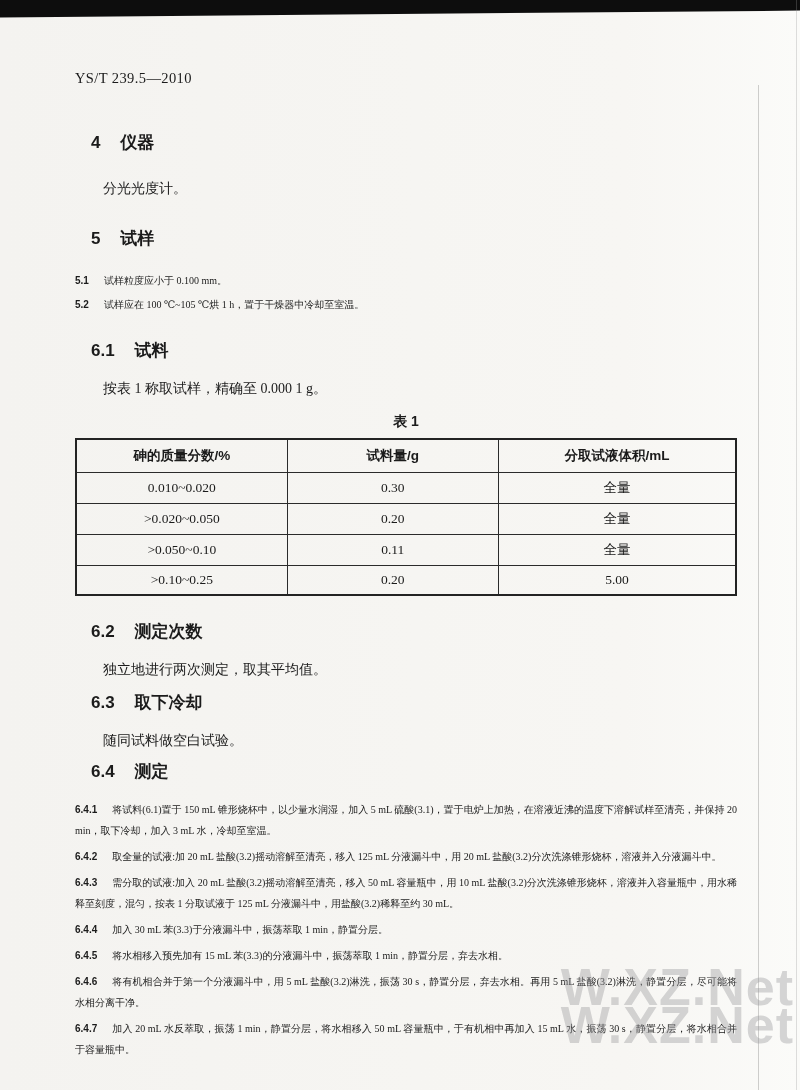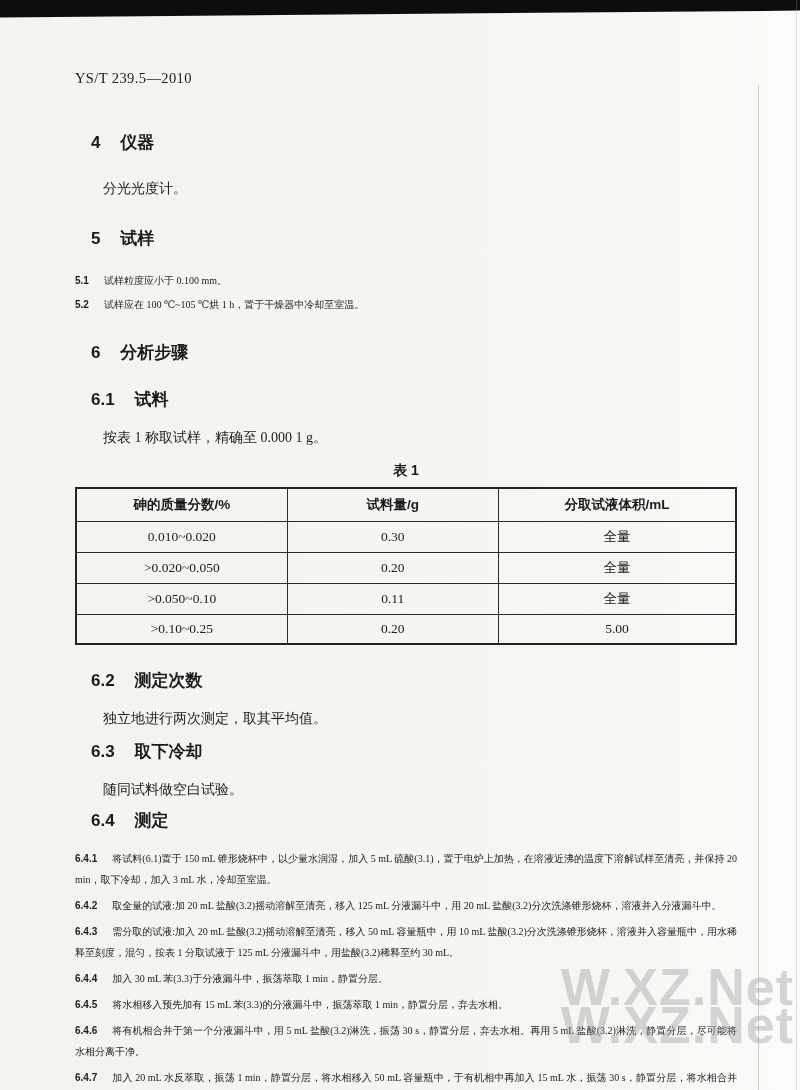--- a/index.html
+++ b/index.html
@@ -94,24 +94,20 @@
       <span class="hnum">5</span>
       <span class="htitle">试样</span>
     </h2>
     <p class="clause mt20">
       <span class="cnum">5.1</span><span>试样粒度应小于 0.100 mm。</span>
     </p>
     <p class="clause mt3">
       <span class="cnum">5.2</span><span>试样应在 100 ℃~105 ℃烘 1 h，置于干燥器中冷却至室温。</span>
     </p>
 
-    <h2 class="sec mt26">
-      <span class="hnum">6</span>
-      <span class="htitle">分析步骤</span>
-    </h2>
 
     <h2 class="sec mt24">
       <span class="hnum">6.1</span>
       <span class="htitle">试料</span>
     </h2>
     <p class="para mt9">按表 1 称取试样，精确至 0.000 1 g。</p>
 
     <div class="tcaption">表 1</div>
     <table class="t1">
       <colgroup>

